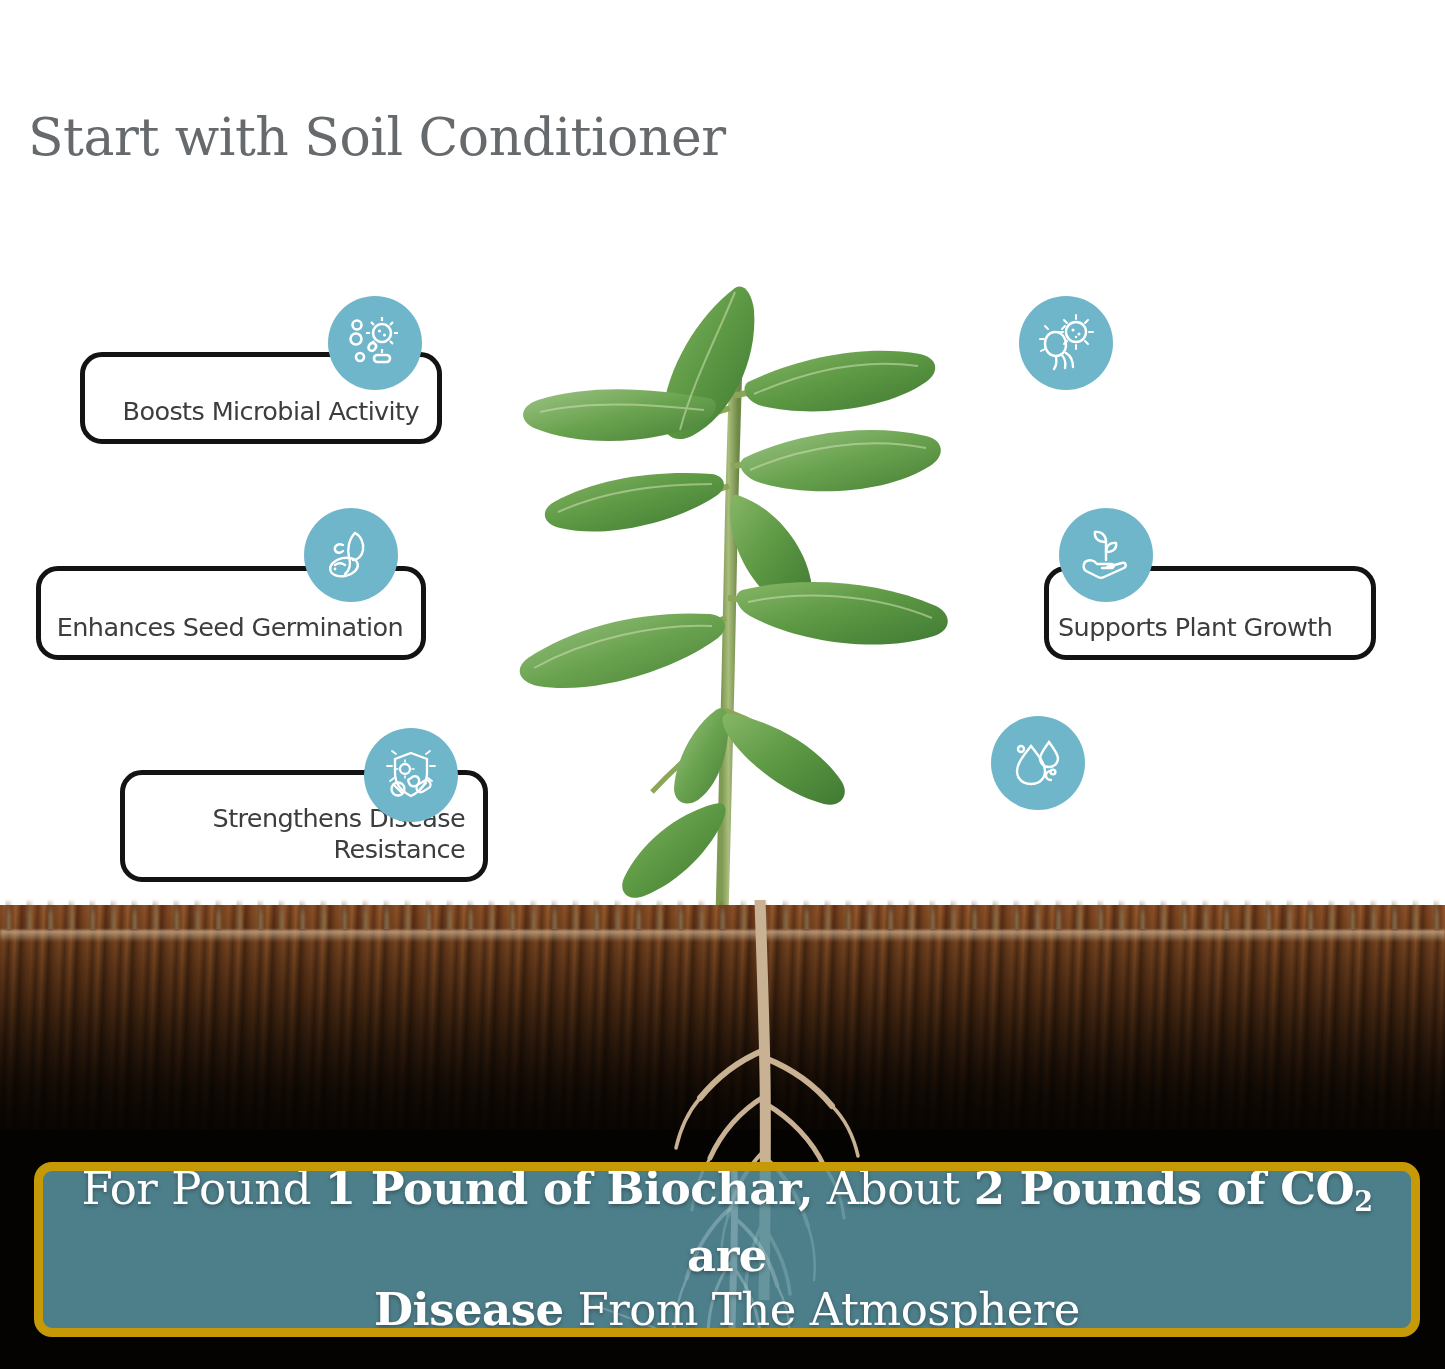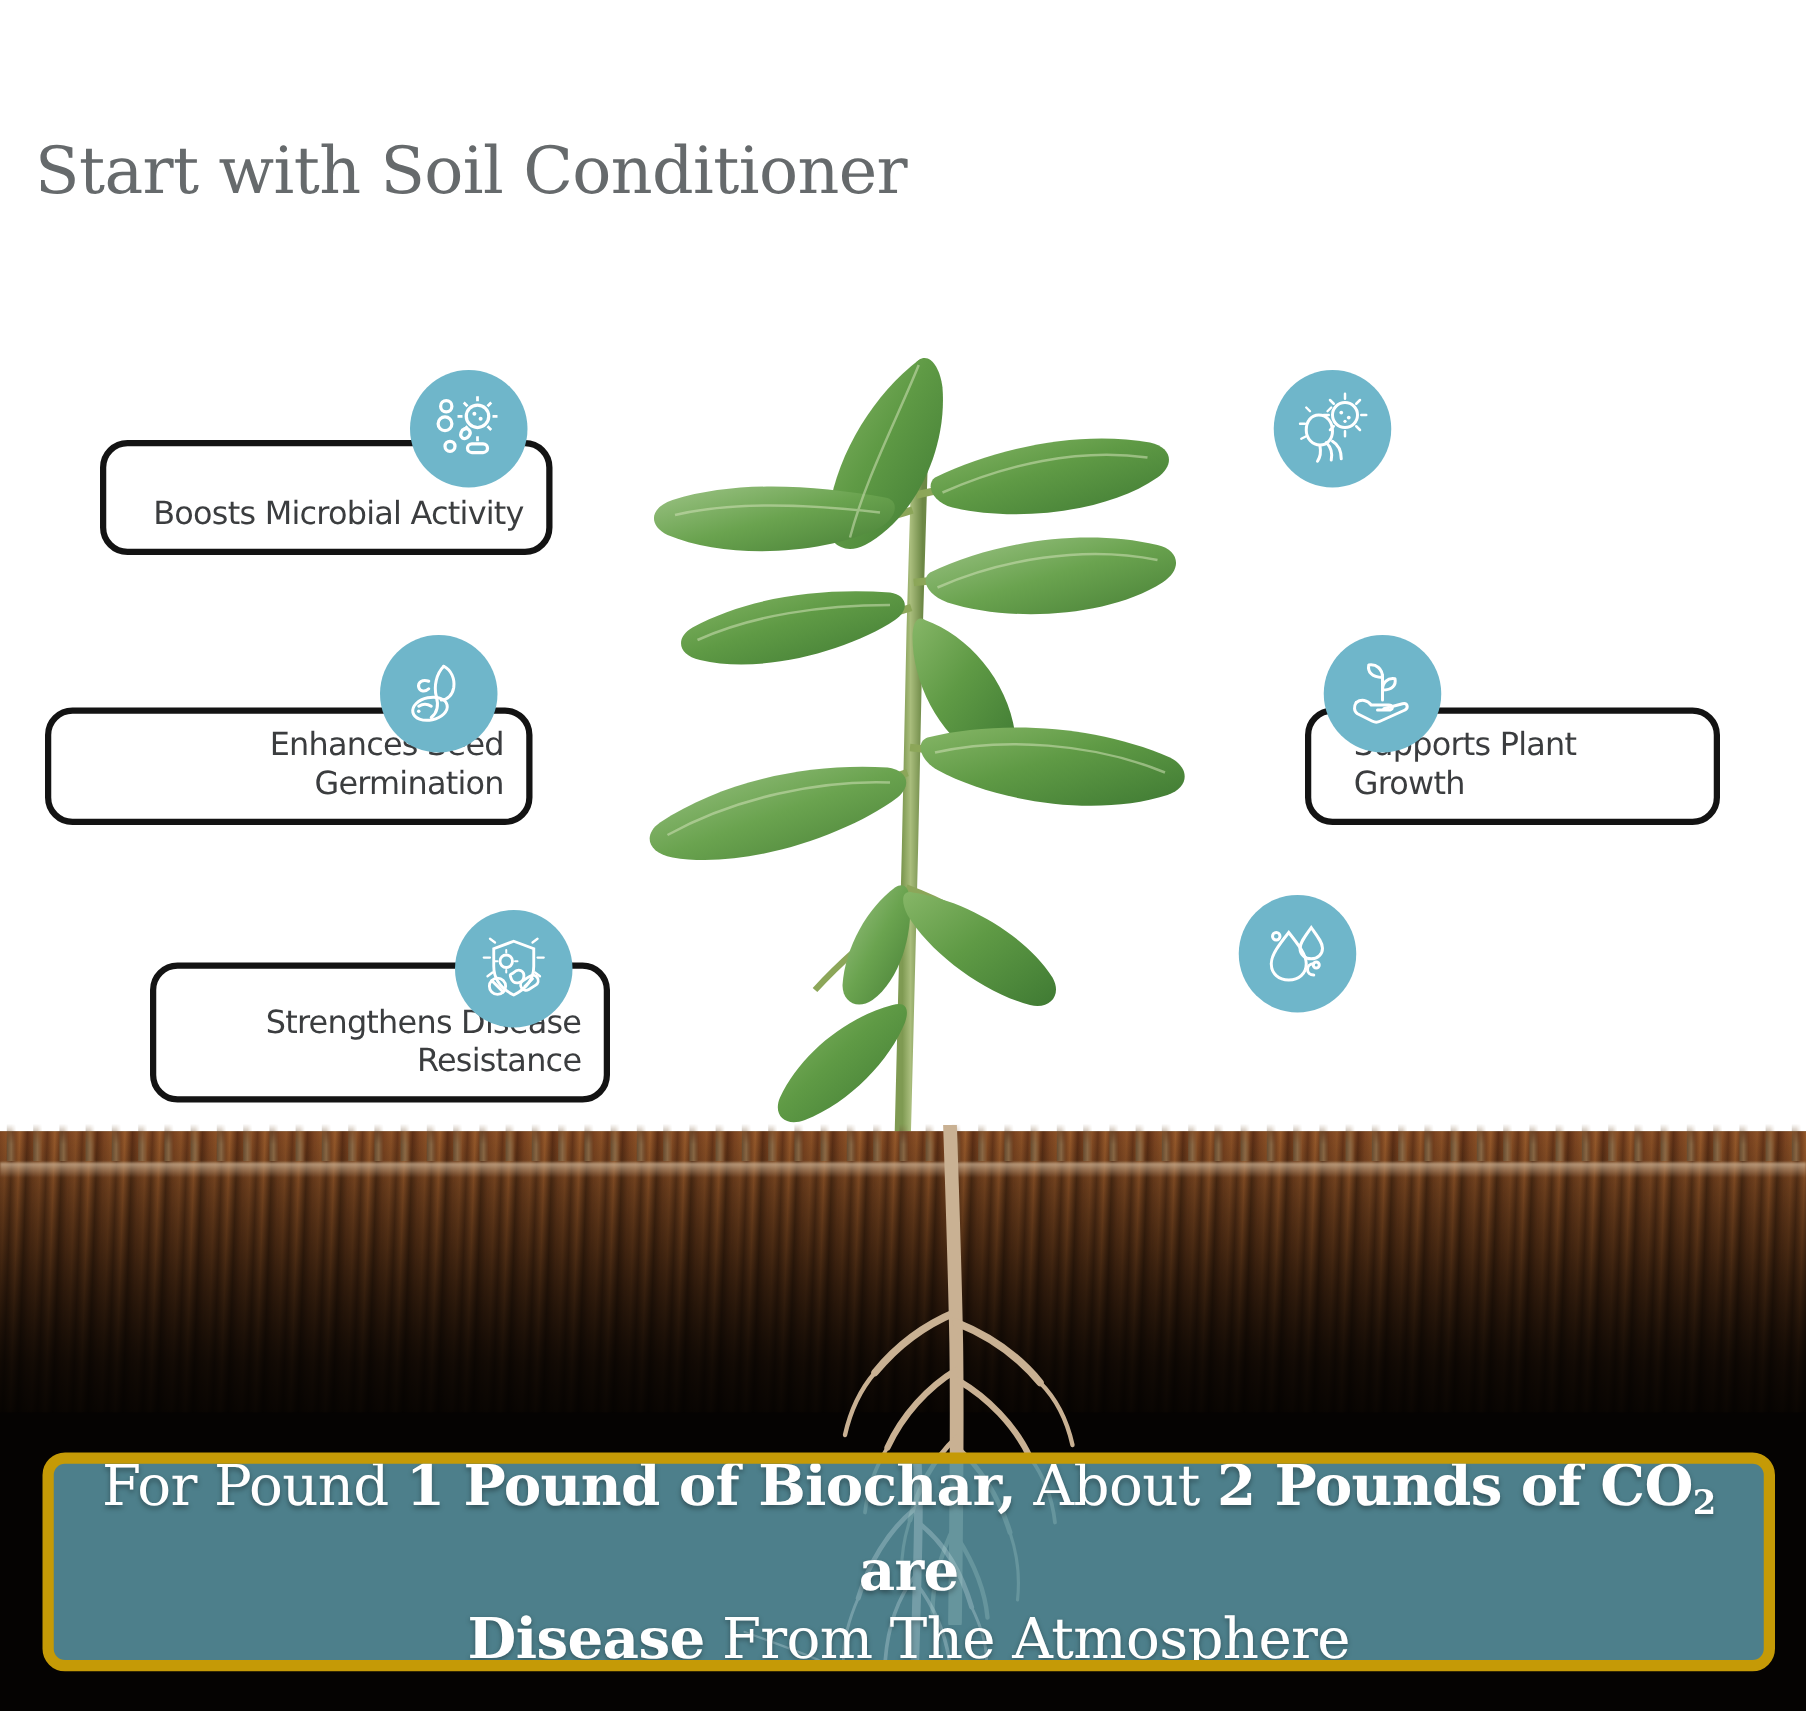--- a/index.html
+++ b/index.html
@@ -62,21 +62,21 @@
 
   
   .plant{position:absolute;left:430px;top:258px;width:590px;height:660px;}
   .roots{position:absolute;left:600px;top:900px;width:330px;height:400px;}
 
   
   .fbox{
     position:absolute;box-sizing:border-box;
     border:5px solid #131313;border-radius:22px;background:#ffffff;
     display:flex;align-items:flex-end;
-    padding:10px 18px 12px 34px;
+    padding:10px 18px 12px 9px;
   }
   .fbox .ftext{
     font-family:"DejaVu Sans", sans-serif;
     font-size:25.5px;line-height:31px;font-weight:400;
     color:#3b3d3f;letter-spacing:-0.6px;width:100%;
   }
   .left .ftext{text-align:right;}
   .right .ftext{text-align:left;}
 
   .icon-circle{

